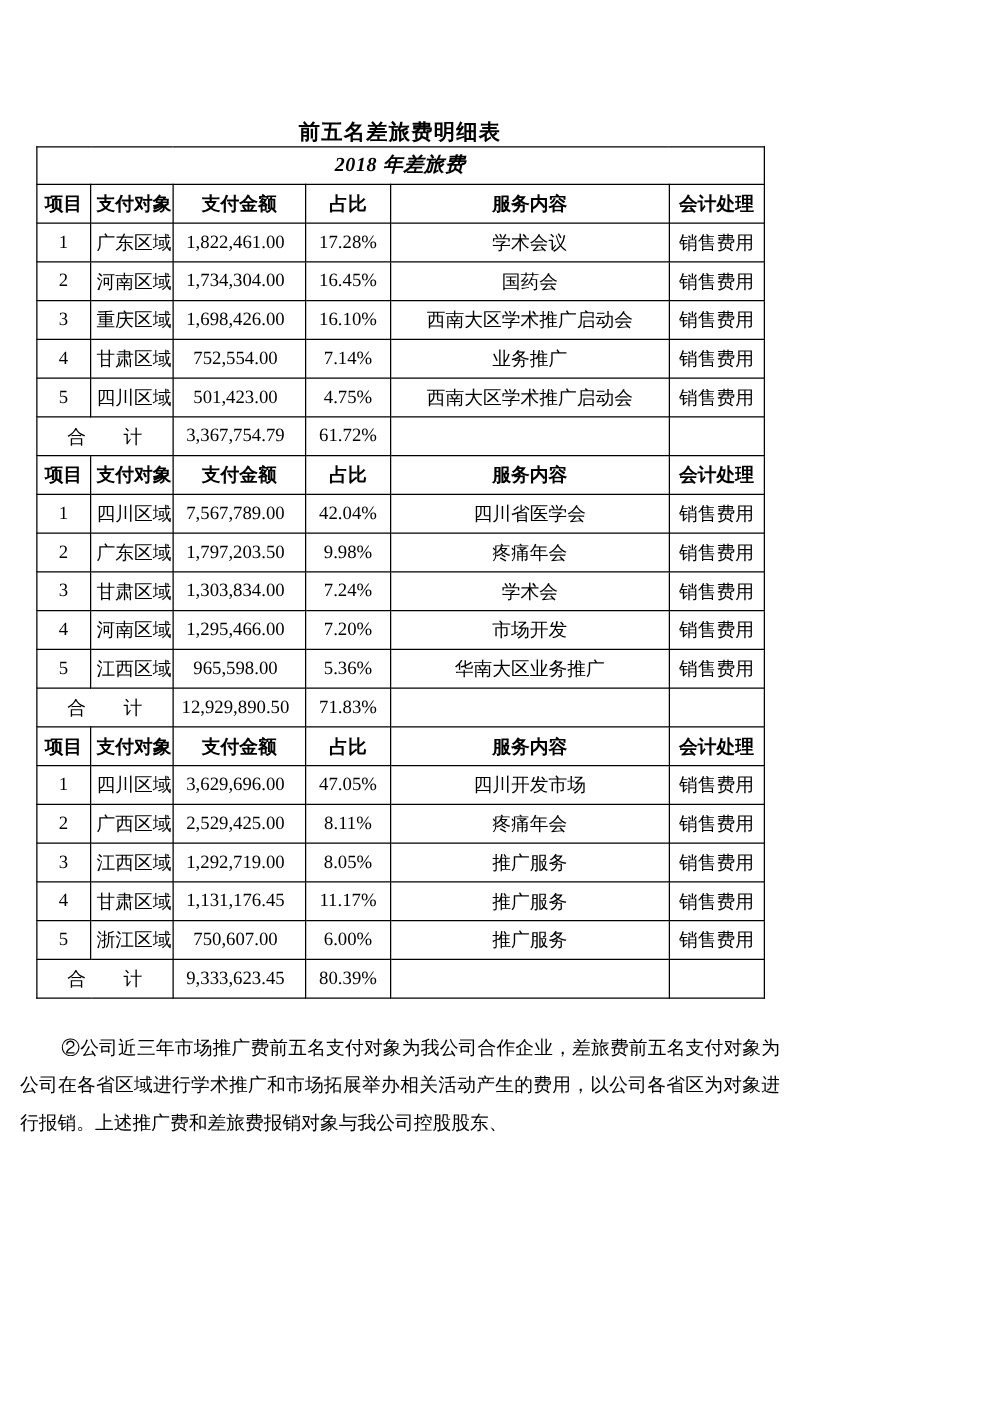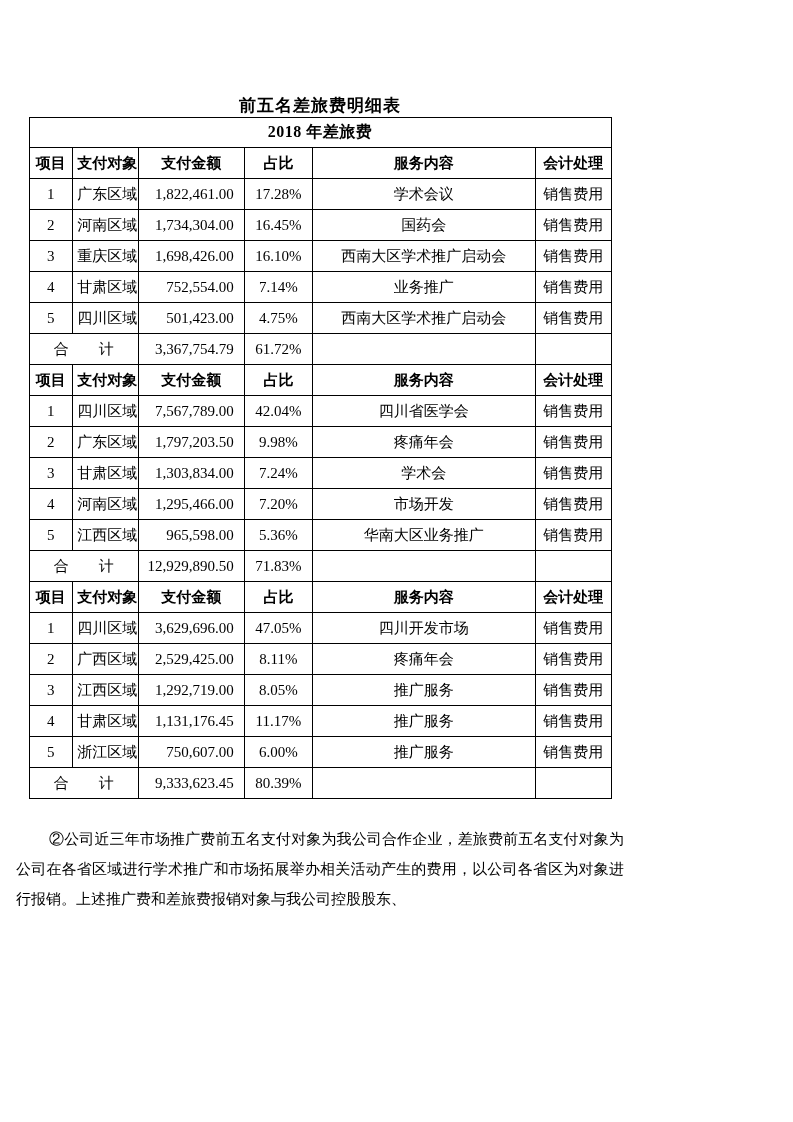--- a/index.html
+++ b/index.html
@@ -45,26 +45,27 @@
     text-align: center;
     vertical-align: middle;
     overflow: hidden;
     white-space: nowrap;
   }
   table.expense tr.year-row td {
     font-size: 16px;
     font-weight: 700;
     height: 29px;
     letter-spacing: 0.5px;
+    font-style: italic;
   }
   table.expense th {
     font-weight: 700;
   }
   table.expense td.amt {
-    text-align: right;
+    text-align: center;
     padding-right: 10px;
   }
   table.expense td.total-label {
     text-align: center;
   }
   .footnote {
     width: 608px;
     margin: 25px auto 0 auto;
     font-size: 15px;
     line-height: 30px;

